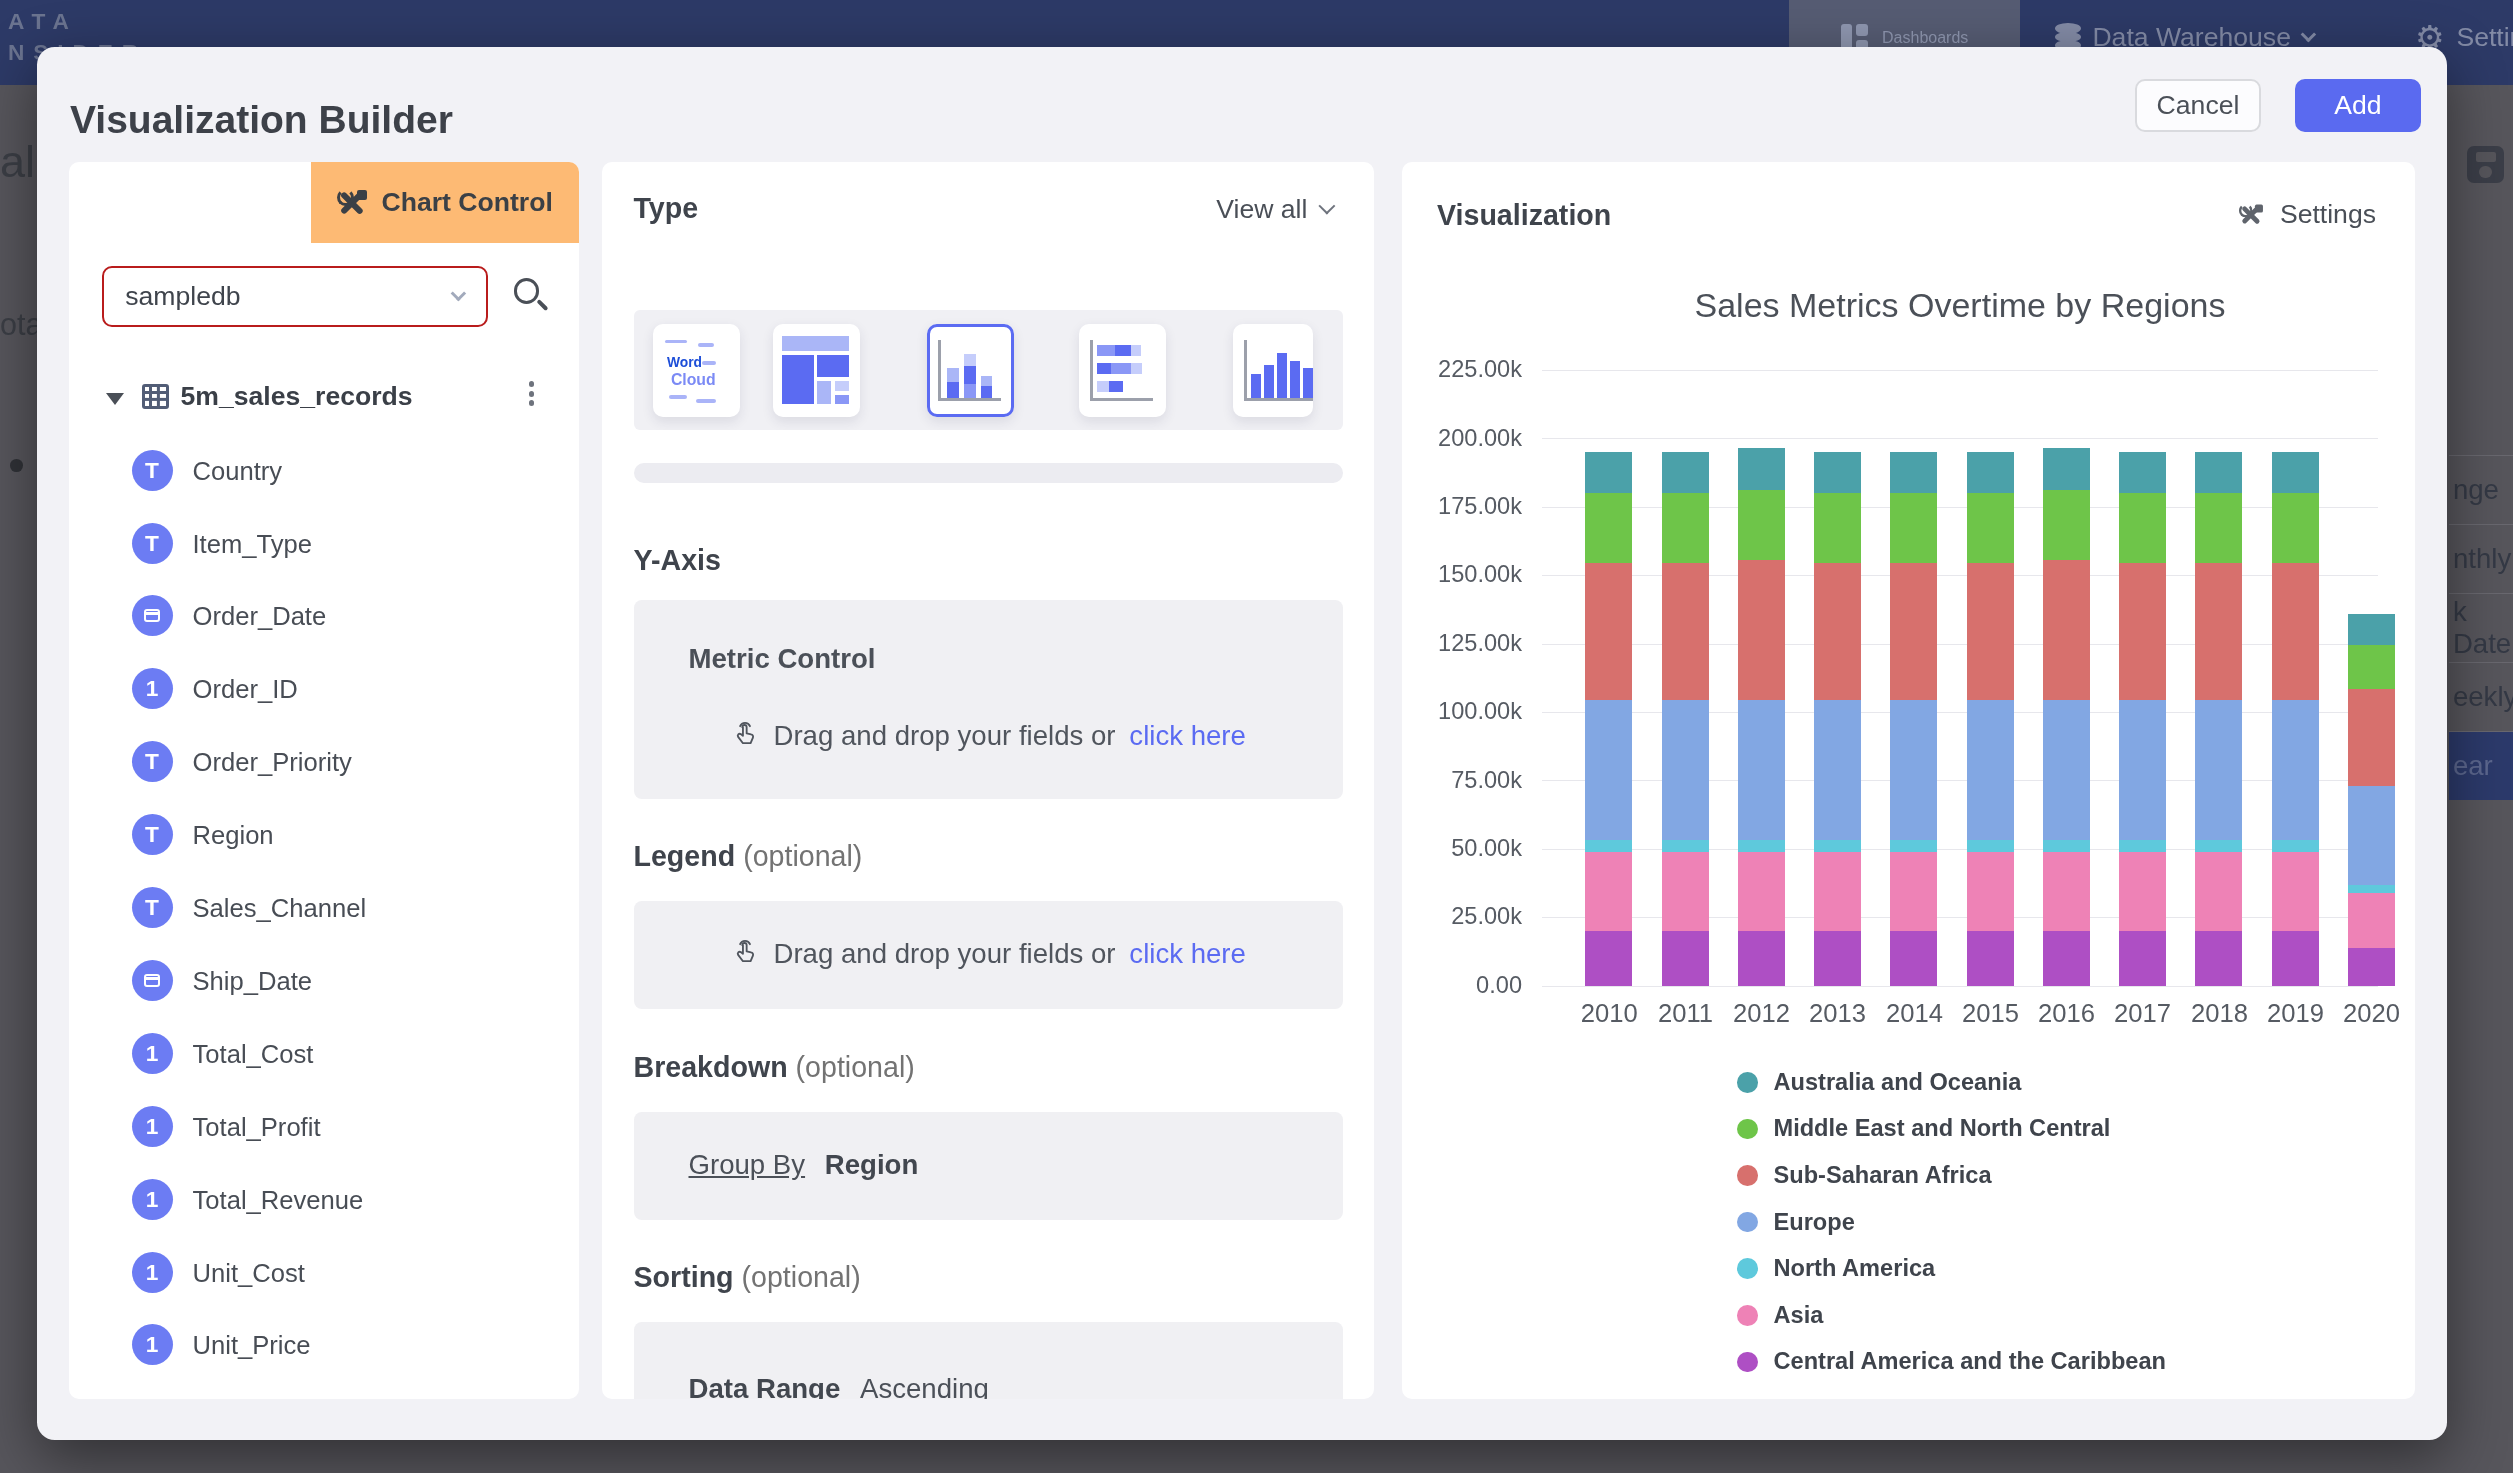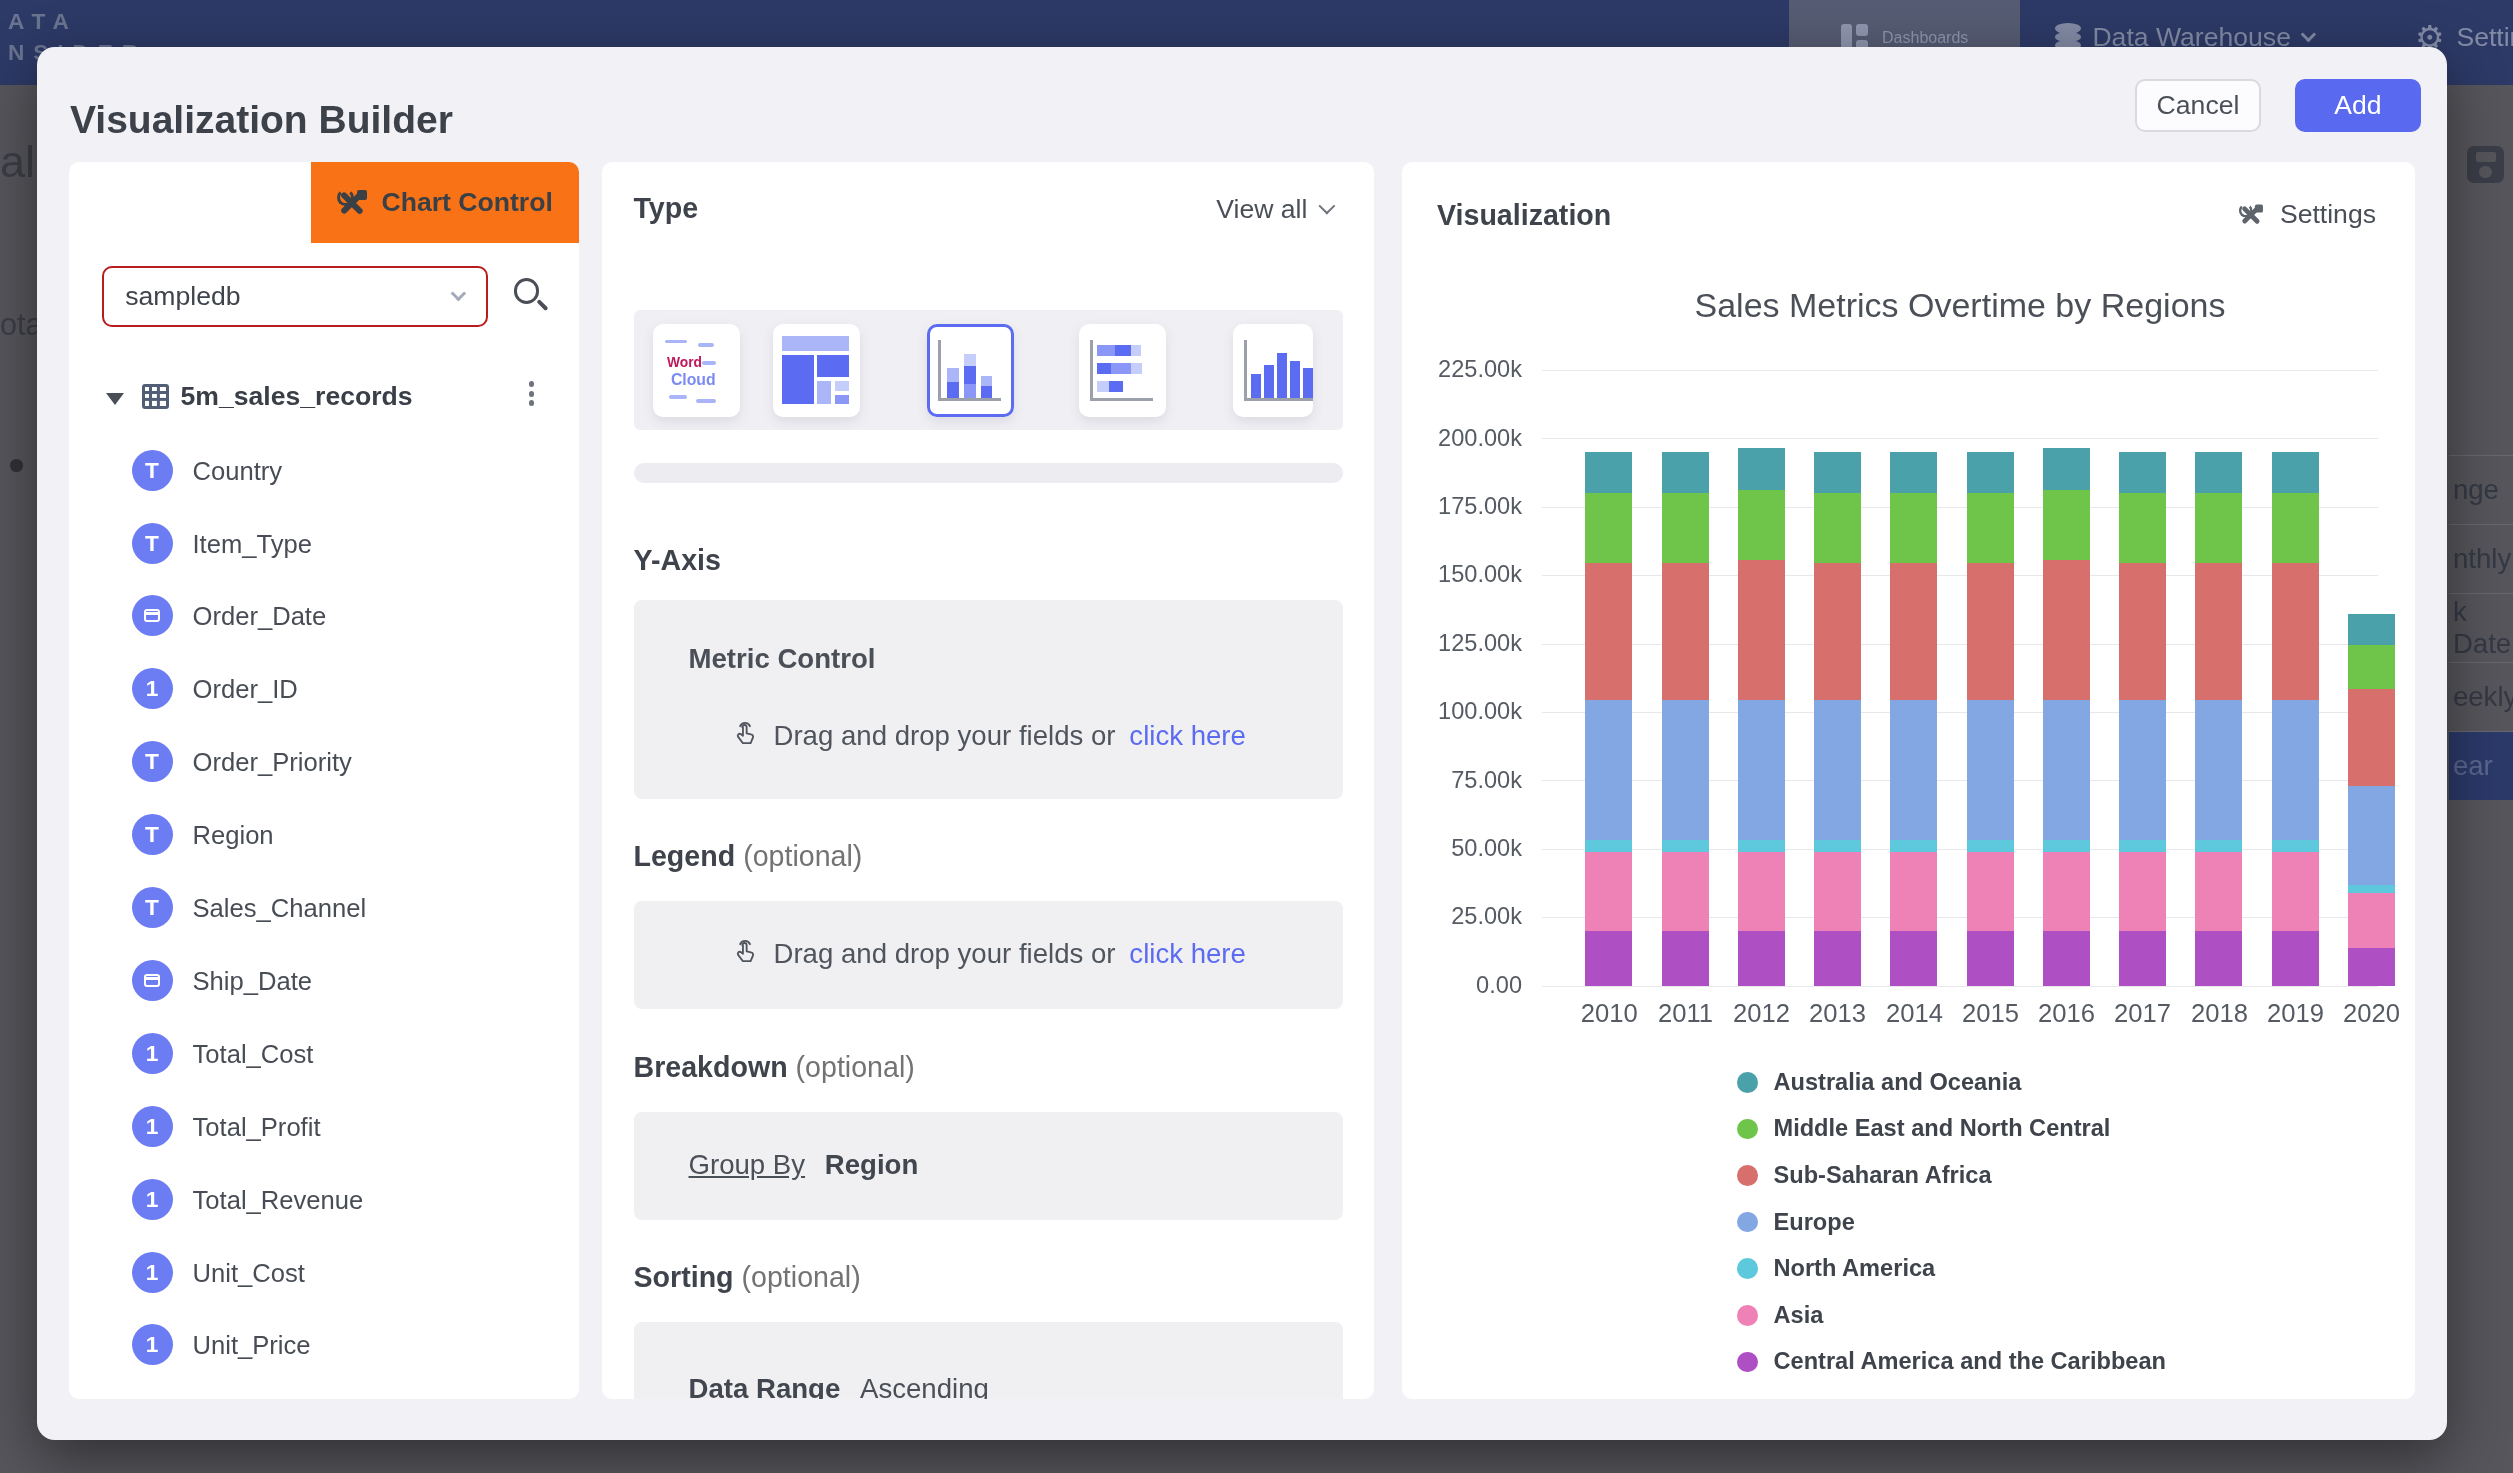--- a/index.html
+++ b/index.html
@@ -40,21 +40,21 @@
   .btn-add { position:absolute; left:2258px; top:31.5px; width:126px; height:53px; background:#5a6af0; border-radius:9.9px; font-size:26.6px; color:#fff; display:flex; align-items:center; justify-content:center; }
 
   .card { position:absolute; top:115px; height:1237px; background:#fff; border-radius:9.9px; overflow:hidden; }
   .card-left  { left:31.5px;  width:510px; }
   .card-mid   { left:565px; width:772px; }
   .card-right { left:1365px; width:1013px; }
 
   
   .tab { position:absolute; top:0; height:81px; display:flex; align-items:center; justify-content:center; gap:13.8px; font-size:26.6px; font-weight:bold; }
   .tab-db { left:0; width:242px; color:#4f5ef0; background:#fff; }
-  .tab-cc { left:242px; width:268px; color:#3b4046; background:#f97316; }
+  .tab-cc { left:242px; width:268px; color:#3b4046; background:#fdba74; }
   .dbicon { position:relative; width:29.6px; height:35px; }
   .dbicon i { position:absolute; left:0; width:29.6px; height:12.8px; border-radius:50%; background:#5b6bf2; }
   .dbicon i:nth-child(1){top:0} .dbicon i:nth-child(2){top:10.8px} .dbicon i:nth-child(3){top:21.7px}
   .tools { position:relative; width:31.5px; height:31.5px; }
   .tools i { position:absolute; left:2px; top:12.8px; width:27.6px; height:5.9px; background:#3b4046; border-radius:3px; }
   .tools i:nth-child(1){ transform:rotate(45deg); }
   .tools i:nth-child(2){ transform:rotate(-45deg); }
   .tools::before { content:""; position:absolute; right:1px; top:3px; width:9.9px; height:9.9px; background:#3b4046; border-radius:2px; }
   .tools::after { content:""; position:absolute; left:1px; top:2px; width:10.8px; height:10.8px; border:3.9px solid #3b4046; border-radius:50%; border-top-color:transparent; }
   .select-box { position:absolute; left:33px; top:104px; width:386px; height:61px; border:2px solid #b91c1c; border-radius:9.9px; background:#fff; display:flex; align-items:center; padding:0 21.7px; font-size:26.6px; color:#3f444c; }
@@ -92,21 +92,21 @@
   .gb-row .u { text-decoration:underline; }
   .gb-row b { color:#42474f; }
 
   
   .mini-axis { position:absolute; left:11.8px; top:15.8px; width:63px; height:61px; border-left:3.9px solid #9ca0ab; border-bottom:3.9px solid #9ca0ab; }
   .mini-cols { position:absolute; left:7.9px; bottom:0; display:flex; align-items:flex-end; gap:4.9px; }
   .mini-col { display:flex; flex-direction:column; width:11.8px; }
   .mini-hbars { position:absolute; left:3.9px; top:5.9px; display:flex; flex-direction:column; gap:6.9px; }
   .mini-hbar { display:flex; height:10.8px; }
   .wc { position:absolute; left:0; top:0; width:100%; height:100%; }
-  .wc b { position:absolute; color:#be185d; }
+  .wc b { position:absolute; color:#1d4ed8; }
   .wc i { position:absolute; background:#aab4f8; border-radius:2px; height:3.9px; }
   .tm { position:absolute; left:9.9px; top:11.8px; width:67px; height:69px; }
   .tm i { position:absolute; }
 
   
   .viz-head { position:absolute; left:35px; top:37px; font-size:28.6px; font-weight:bold; color:#3f444c; }
   .settings { position:absolute; right:39px; top:37px; display:flex; align-items:center; gap:13.8px; font-size:26.6px; color:#4a4f57; }
   .settings .tools { transform:scale(.8); }
   .settings .tools i, .settings .tools::before { background:#5f646c; }
   .settings .tools::after { border-color:#5f646c; border-top-color:transparent; }

